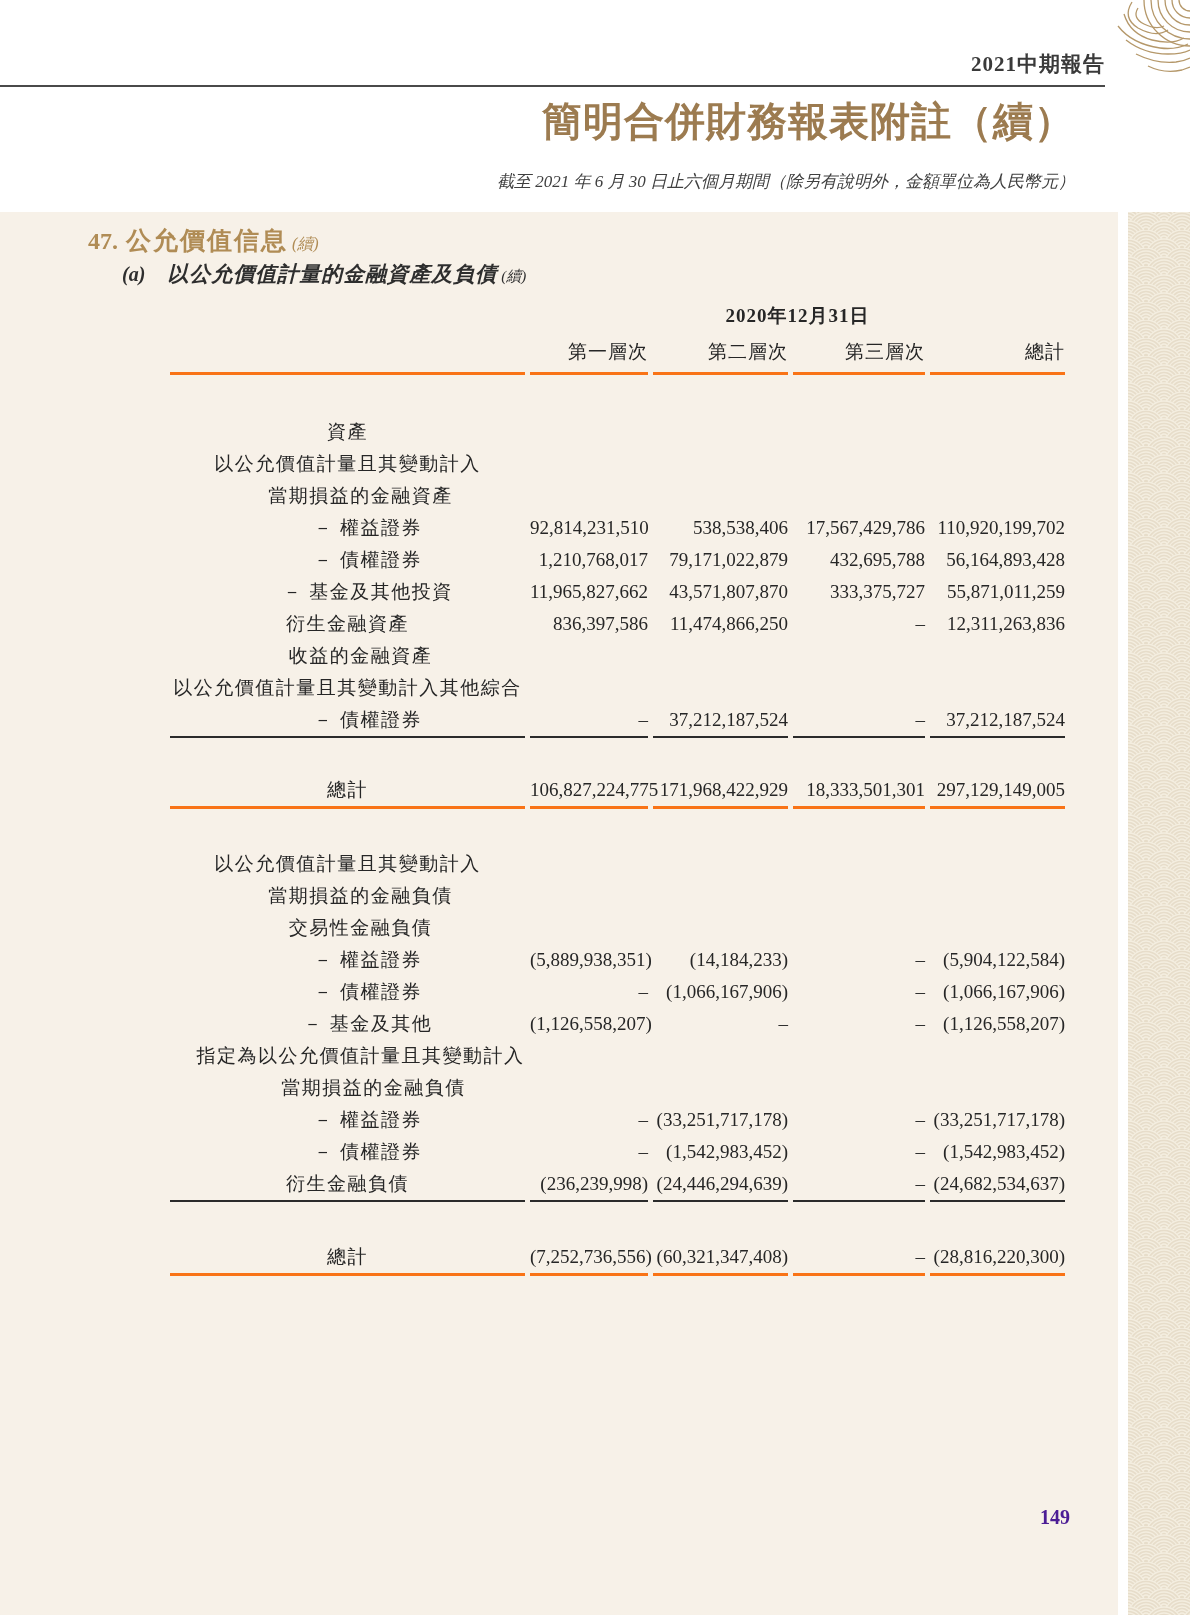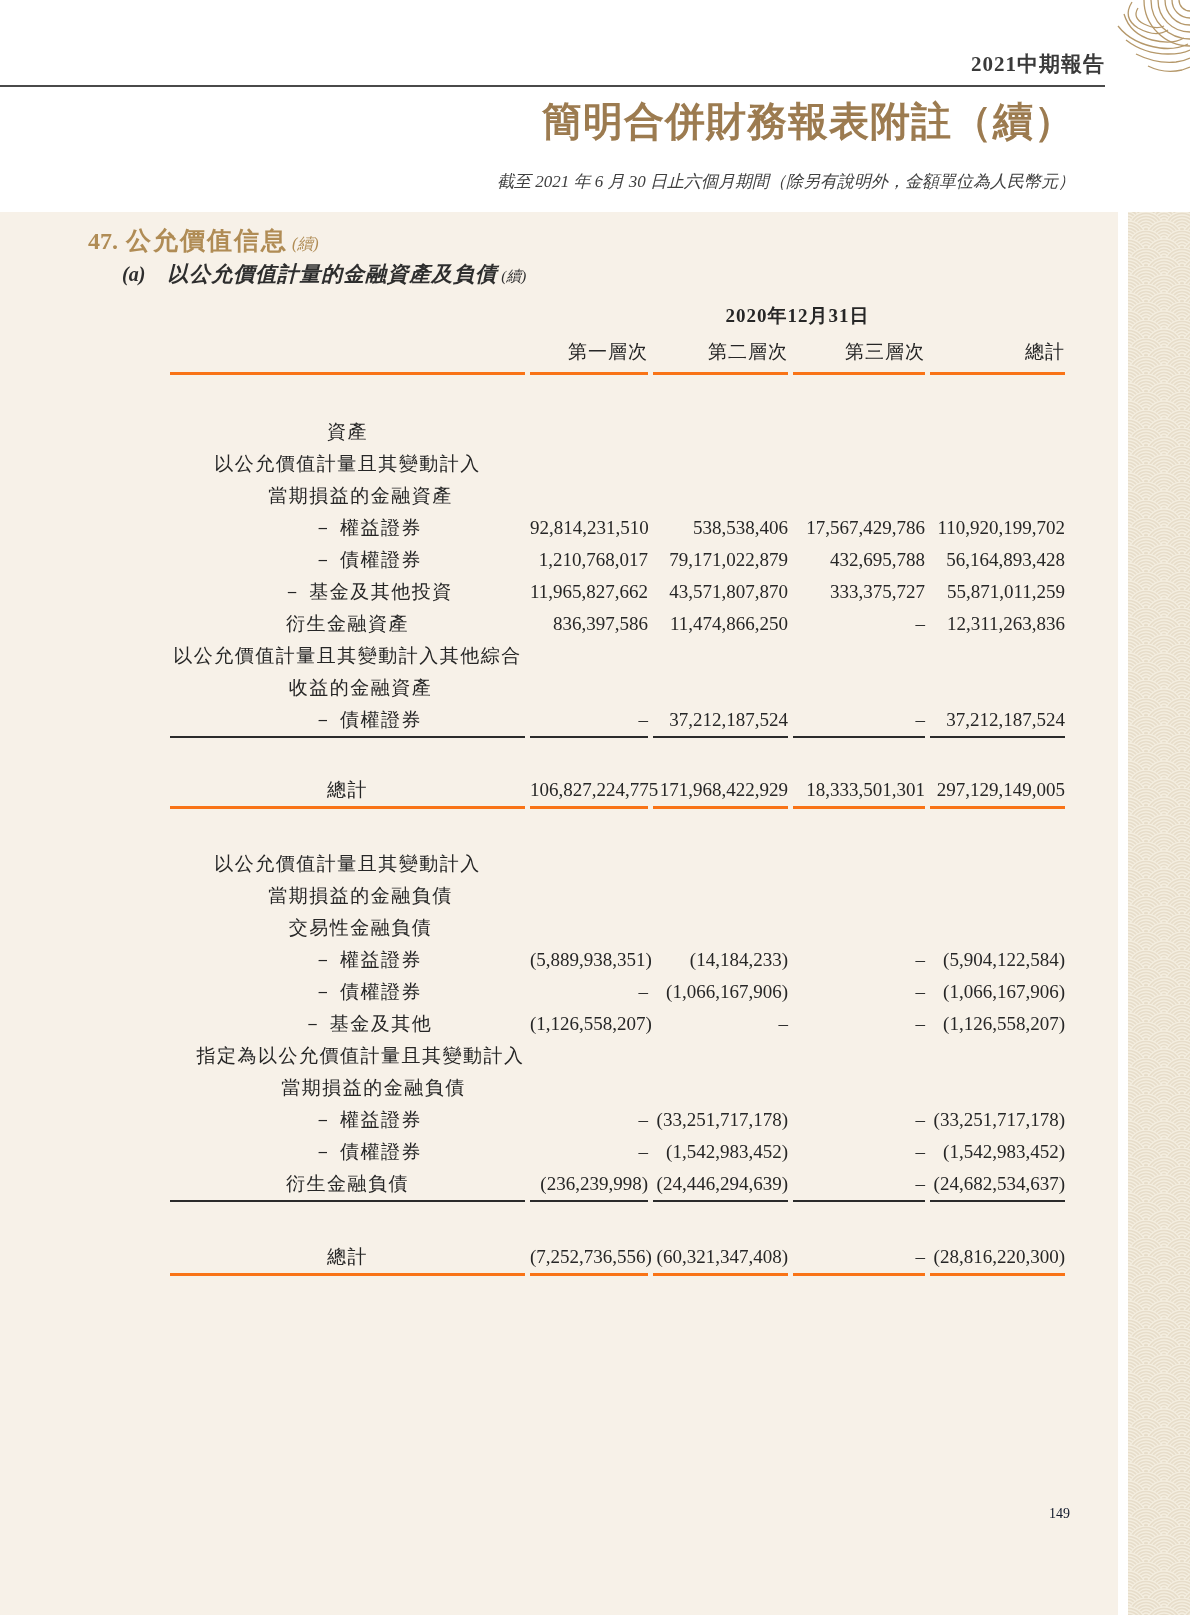--- a/index.html
+++ b/index.html
@@ -34,21 +34,21 @@
   th,td{padding:0;font-weight:normal;vertical-align:middle;}
   tr.date-row th{height:32px;text-align:center;letter-spacing:1px;font-weight:bold;}
   tr.colhead-row th{height:40px;text-align:right;letter-spacing:1px;}
   .num{text-align:right;white-space:nowrap;}
   td.label{text-align:center;white-space:nowrap;letter-spacing:1.5px;height:32px;}
   td{height:32px;}
   .indent-0{padding-left:0;} .indent-1{padding-left:26px;} .indent-2{padding-left:40px;} .indent-3{padding-left:52px;}
   .rule-thin{border-bottom:2px solid #2b2b2b;}
   .rule-thick{border-bottom:3px solid #f97316;}
   td.spacer-cell{border:none;}
-  .page-number{position:absolute;top:1506px;right:120px;font-size:14px;font-weight:normal;color:#0f172a;}
+  .page-number{position:absolute;top:1506px;right:120px;font-size:20px;font-weight:bold;color:#4c1d95;}
 </style>
 </head>
 <body>
 
 <div class="page">
 
   <svg class="corner-waves" width="118" height="78" viewBox="0 0 118 78">
     <g fill="none" stroke="#b5986a" stroke-width="1.3">
       <path d="M72 0 A46 46 0 0 0 118 46"></path>
       <path d="M79 0 A39 39 0 0 0 118 39"></path>
@@ -211,28 +211,28 @@
           <td class="num">55,871,011,259</td>
         </tr>
         <tr>
           <td class="label indent-0">衍生金融資產</td>
           <td class="num">836,397,586</td>
           <td class="num">11,474,866,250</td>
           <td class="num">–</td>
           <td class="num">12,311,263,836</td>
         </tr>
         <tr>
+          <td class="label indent-1">收益的金融資產</td>
+          <td class="num"></td>
+          <td class="num"></td>
+          <td class="num"></td>
+          <td class="num"></td>
+        </tr>
+        <tr>
           <td class="label indent-0">以公允價值計量且其變動計入其他綜合</td>
-          <td class="num"></td>
-          <td class="num"></td>
-          <td class="num"></td>
-          <td class="num"></td>
-        </tr>
-        <tr>
-          <td class="label indent-1">收益的金融資產</td>
           <td class="num"></td>
           <td class="num"></td>
           <td class="num"></td>
           <td class="num"></td>
         </tr>
         <tr>
           <td class="label indent-2 rule-thin">－ 債權證券</td>
           <td class="num rule-thin">–</td>
           <td class="num rule-thin">37,212,187,524</td>
           <td class="num rule-thin">–</td>

